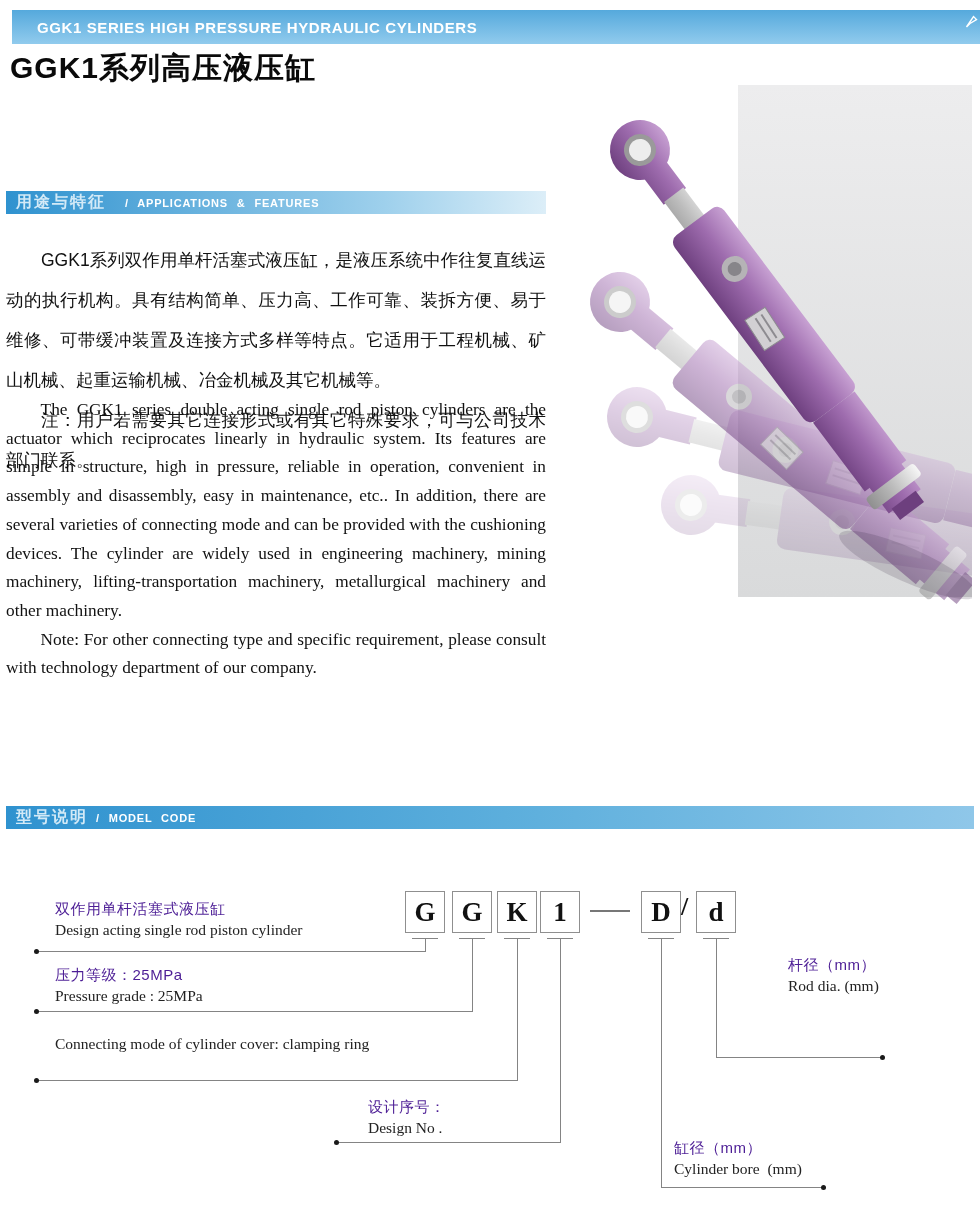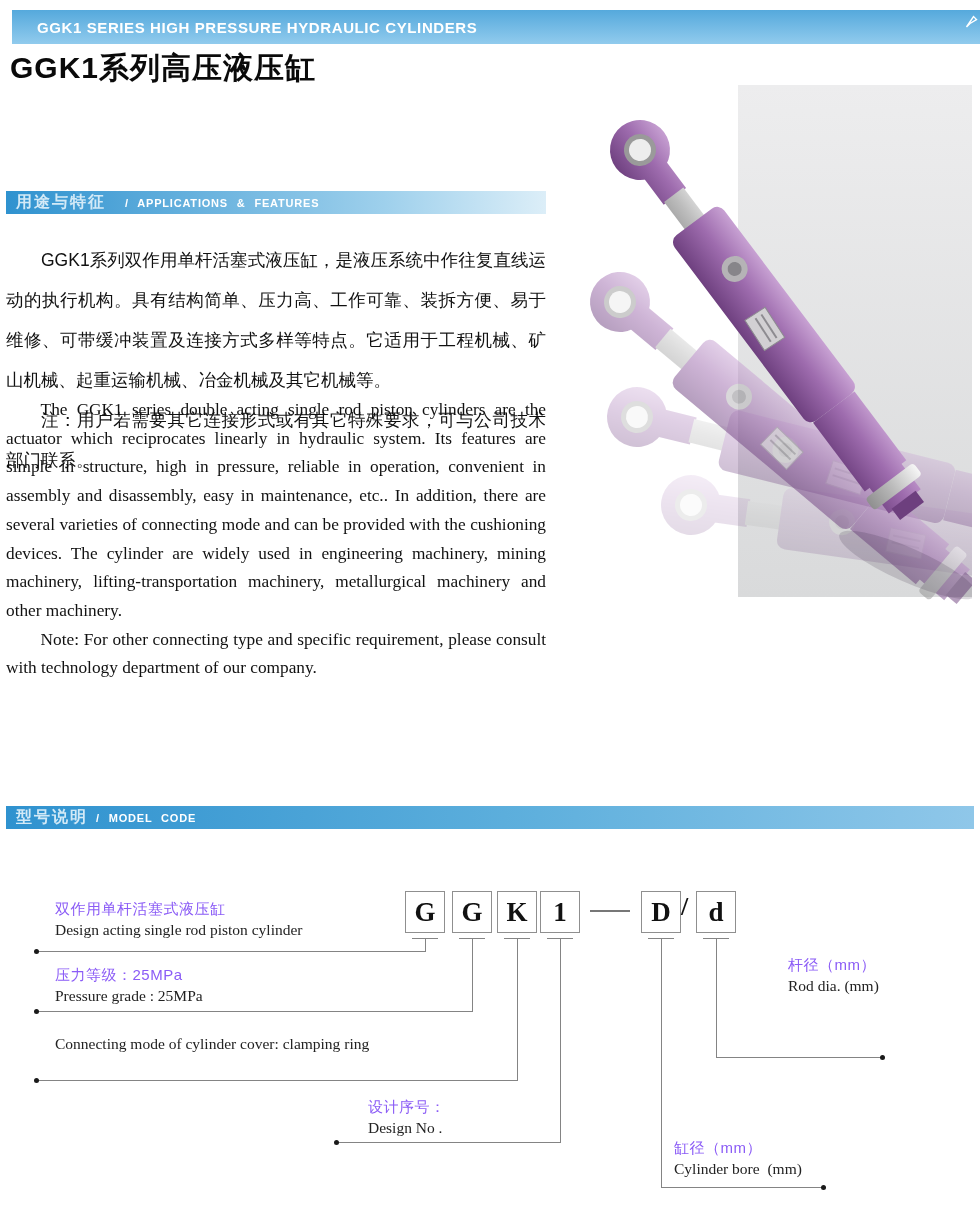--- a/index.html
+++ b/index.html
@@ -36,21 +36,21 @@
 
   
   .code-box{top:891px;width:40px;height:42px;border:1px solid #8f8f8f;background:#fff;
             box-sizing:border-box;text-align:center;line-height:40px;
             font-family:"Liberation Serif",serif;font-size:27px;font-weight:bold;color:#111;}
   .dash-line{left:590px;top:910px;width:40px;height:2px;background:#777;}
   .slash{left:681px;top:892px;font-family:"Liberation Serif",serif;font-size:26px;
          font-weight:bold;color:#111;}
   .ln{background:#848484;}
   .dot{width:5px;height:5px;border-radius:50%;background:#1a1a1a;}
-  .lbl .lbl-zh{display:block;font-size:15px;color:#8b5cf6;letter-spacing:.5px;white-space:pre;
+  .lbl .lbl-zh{display:block;font-size:15px;color:#4c1d95;letter-spacing:.5px;white-space:pre;
                margin-bottom:2px;}
   .lbl .lbl-en{display:block;font-family:"Liberation Serif",serif;font-size:15.5px;color:#222;
                white-space:pre;}
 </style>
 </head>
 <body>
 
 <div class="page">
 
   <div class="abs banner">

